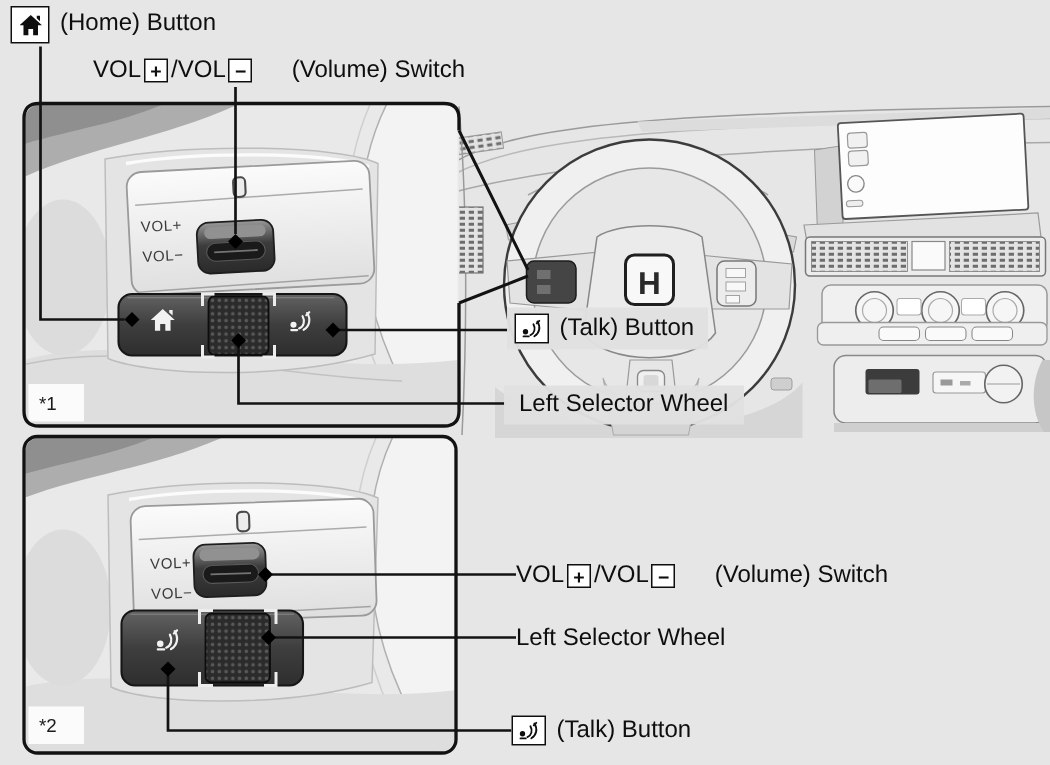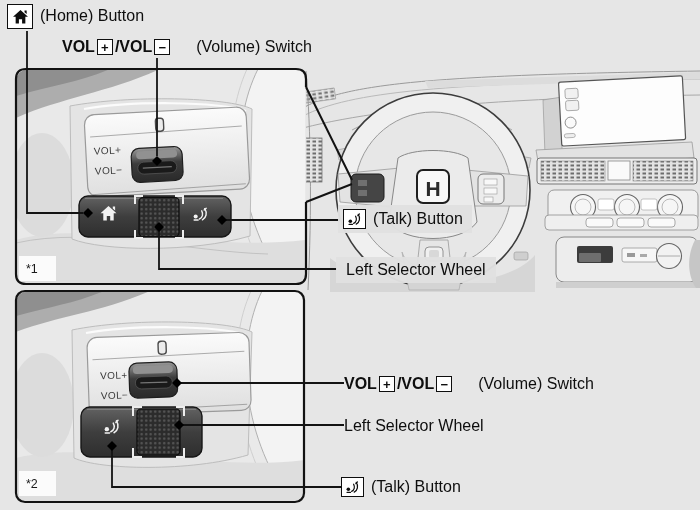--- a/index.html
+++ b/index.html
@@ -16,21 +16,21 @@
   }
   .callout.boxed{background:rgba(224,224,224,0.97);padding:4px 9px 4px 5px;}
   .callout.plain{padding:3px 0;}
   .iconbox{
     box-sizing:border-box;width:26px;height:25px;background:#ffffff;
     border:1.8px solid #0e0e0e;display:flex;align-items:center;justify-content:center;
     flex:0 0 auto;
   }
   .iconbox.small{width:23px;height:20px;border-width:1.5px;}
   .volrow{gap:0;}
-  .b{font-weight:bold;}
+  .b{font-weight:normal;}
   .volbox{
     box-sizing:border-box;width:16px;height:16px;margin:0 2px;background:#fff;
     border:1.5px solid #0e0e0e;display:inline-flex;align-items:center;justify-content:center;
     font-size:13px;font-weight:bold;line-height:1;
   }
   .volrest{margin-left:24px;}
 </style>
 </head>
 <body>
 

